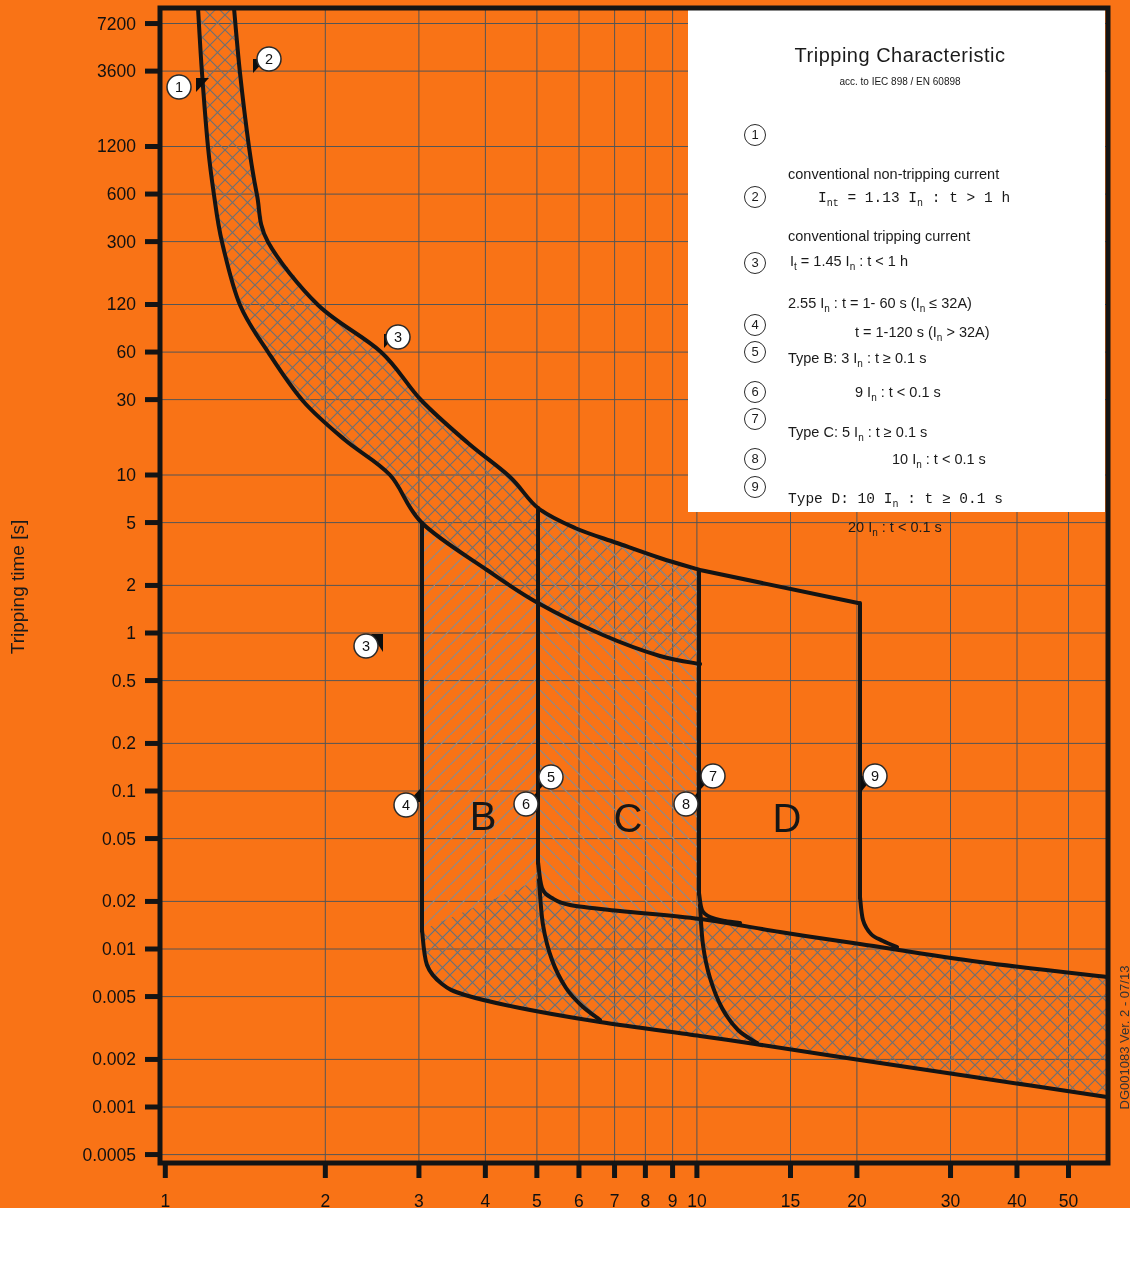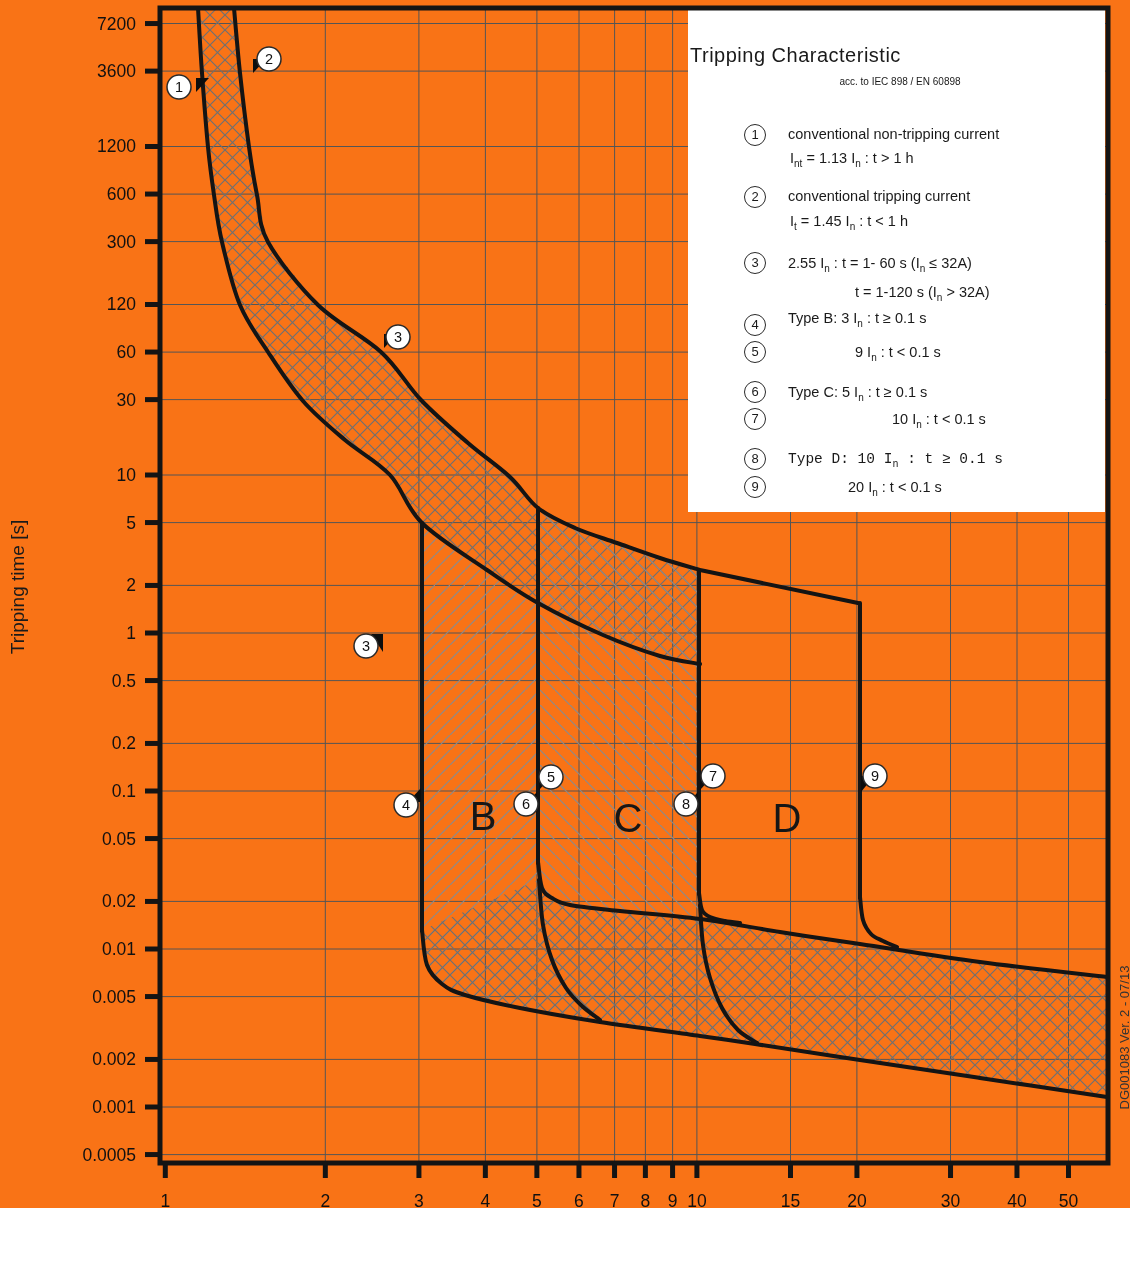--- a/index.html
+++ b/index.html
@@ -1,24 +1,24 @@
 <!DOCTYPE html>
 <html><head>
 <meta charset="utf-8">
 <style>
   html,body{margin:0;padding:0;background:#ffffff;}
   #stage{position:relative;width:1130px;height:1208px;background:#f97316;
          font-family:"Liberation Sans", sans-serif;color:#1a1a1a;overflow:hidden;}
   #plot{position:absolute;left:0;top:0;}
   .ov{position:absolute;white-space:nowrap;}
-  #legend-title{left:690px;top:44px;width:420px;text-align:left;font-size:20px;letter-spacing:.5px;}
+  #legend-title{left:690px;top:44px;width:420px;text-align:center;font-size:20px;letter-spacing:.5px;}
   #legend-subtitle{left:690px;top:76px;width:420px;text-align:center;font-size:10px;}
   .lg-circle{position:absolute;width:22px;height:22px;border:1.4px solid #2a2a2a;border-radius:50%;
              box-sizing:border-box;text-align:center;font-size:13px;line-height:19px;background:#fff;}
-  .lg-line{position:absolute;font-size:14.5px;}
+  .lg-line{position:absolute;font-size:14.5px;margin-top:40px;}
   .lg-line sub{font-size:10px;vertical-align:-4px;}
   #ylabel{left:-62px;top:576px;font-size:19px;transform:rotate(-90deg);transform-origin:center;width:160px;text-align:center;}
   #xlabel{left:560px;top:1242px;width:160px;text-align:center;font-size:18px;}
   #xlabel sub{font-size:12px;vertical-align:-5px;}
   #sidenote{left:1024px;top:1030px;width:200px;text-align:center;font-size:13px;color:#333;
             transform:rotate(-90deg);transform-origin:center;}
 </style>
 </head>
 <body>
 
@@ -194,21 +194,21 @@
       <circle cx="875" cy="776" r="12" fill="#fff" stroke="#2a2a2a" stroke-width="1.5"></circle>
       <text x="875" y="781" text-anchor="middle" font-size="14.5" fill="#111" font-family="Liberation Sans, sans-serif">9</text>
     </svg>
 
   <div class="ov" id="legend-title">Tripping Characteristic</div>
   <div class="ov" id="legend-subtitle">acc. to IEC 898 / EN 60898</div>
 
   <div id="legend-items">
       <div class="lg-circle" style="left: 744px; top: 124px;">1</div>
       <div class="lg-line" style="left: 788px; top: 126px;"><span>conventional non-tripping current</span></div>
-      <div class="lg-line" style="left: 790px; top: 150px;"><span>I</span><sub>nt</sub><span>  = 1.13 I</span><sub>n</sub><span> :  t &gt; 1 h</span></div>
+      <div class="lg-line" style="left: 818px; top: 150px; font-family: Liberation Mono, monospace;"><span>I</span><sub>nt</sub><span>  = 1.13 I</span><sub>n</sub><span> :  t &gt; 1 h</span></div>
       <div class="lg-circle" style="left: 744px; top: 186px;">2</div>
       <div class="lg-line" style="left: 788px; top: 188px;"><span>conventional tripping current</span></div>
       <div class="lg-line" style="left: 790px; top: 213px;"><span>I</span><sub>t</sub><span> = 1.45 I</span><sub>n</sub><span> :  t &lt; 1 h</span></div>
       <div class="lg-circle" style="left: 744px; top: 252px;">3</div>
       <div class="lg-line" style="left: 788px; top: 255px;"><span>2.55 I</span><sub>n</sub><span> :   t = 1- 60 s     (I</span><sub>n</sub><span> ≤ 32A)</span></div>
       <div class="lg-line" style="left: 855px; top: 284px; text-align: right;"><span>t = 1-120 s   (I</span><sub>n</sub><span> &gt; 32A)</span></div>
       <div class="lg-circle" style="left: 744px; top: 314px;">4</div>
       <div class="lg-line" style="left: 788px; top: 310px;"><span>Type B:      3 I</span><sub>n</sub><span>  : t ≥ 0.1 s</span></div>
       <div class="lg-circle" style="left: 744px; top: 341px;">5</div>
       <div class="lg-line" style="left: 855px; top: 344px;"><span>9 I</span><sub>n</sub><span>  : t &lt; 0.1 s</span></div>

